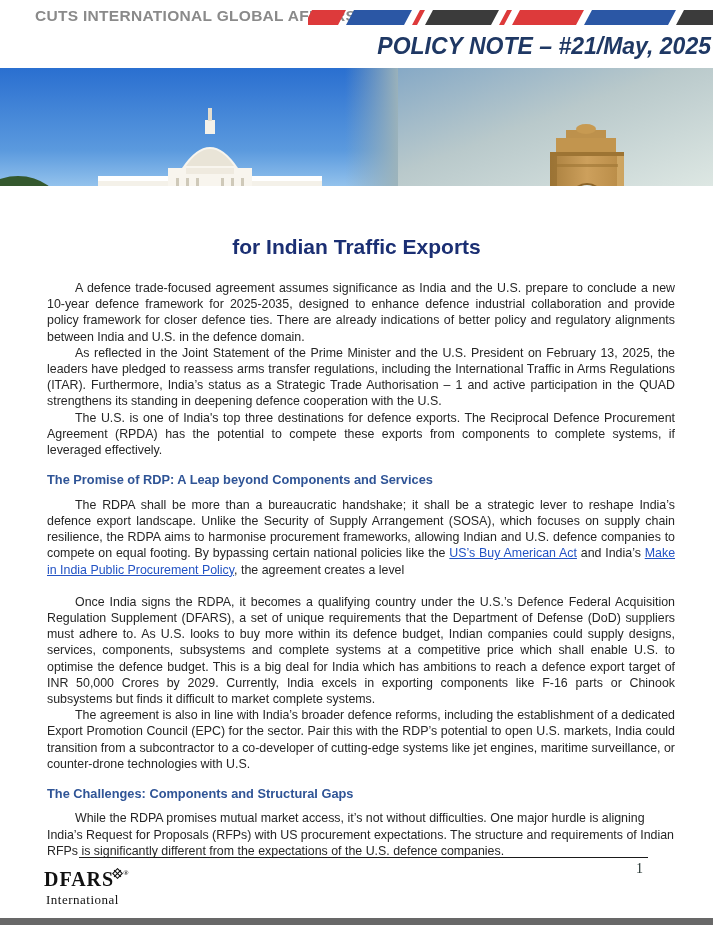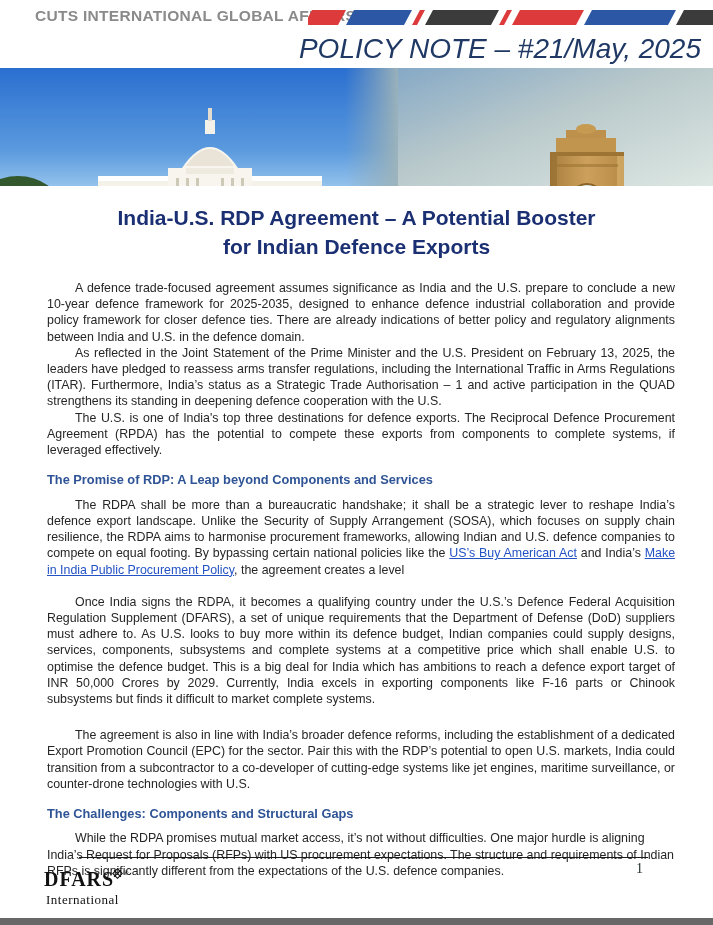--- a/index.html
+++ b/index.html
@@ -20,22 +20,22 @@
   .stripes {
     position:absolute; left:308px; top:9px; right:0; height:17px;
     display:flex; align-items:center; overflow:hidden;
   }
   .stripe { height:15px; transform:skewX(-28deg); margin-right:8px; flex:none; }
   .s-red   { background:#dd3a3b; }
   .s-blue  { background:#2b57a5; }
   .s-dark  { background:#3b3b3b; }
   .s-slash { width:5px !important; }
   .policy-note {
-    position:absolute; right:12px; top:33px;
-    font-size:28px; font-weight:normal; font-style:italic; color:#1f3864;
+    position:absolute; right:2px; top:33px;
+    font-size:23px; font-weight:bold; font-style:italic; color:#1f3864;
     letter-spacing:0px; white-space:nowrap;
   }
 
   
   .banner { position:absolute; left:0; top:68px; width:713px; height:118px; }
   .banner svg { display:block; width:713px; height:118px; }
 
   
   .doc-title {
     position:absolute; left:0; top:203px; width:100%;
@@ -45,21 +45,21 @@
 
   
   .cols {
     position:absolute; left:47px; right:38px; top:280px;
     display:flex; gap:16px;flex-direction:column;
   }
   .col { flex:1 1 0; font-size:12.4px; line-height:16.2px; color:#262626; }
   .col p { text-align:justify; text-indent:28px; margin:0; }
   .col p.no-indent { text-indent:0; }
   .col p.no-justify { text-align:left; }
-  .col p.space-before { margin-top:20px; }
+  .col p.space-before { margin-top:0; }
   .col h2 {
     color:#2f5496; font-size:12.8px; line-height:16.5px;
     margin:14px 0 8px 0; text-align:left; font-weight:bold;
   }
   .doc-link { color:#2353c4; text-decoration:underline; cursor:pointer; }
 
   
   .footer-rule {
     position:absolute; left:79px; right:65px; top:857px;
     border-top:1.6px solid #1a1a1a;
@@ -195,22 +195,22 @@
         <path d="M568,180 L568,138 A19 22 0 0 1 606,138 L606,180 Z" fill="#dce6e3"></path>
         <path d="M568,180 L568,138 A19 22 0 0 1 606,138 L606,180" fill="none" stroke="#8a6328" stroke-width="2"></path>
         <rect x="550" y="88" width="7" height="92" fill="#8a6328" opacity="0.45"></rect>
         <rect x="617" y="88" width="7" height="92" fill="#e2bd7c" opacity="0.5"></rect>
         <rect x="556" y="96" width="62" height="3" fill="#9d7433" opacity="0.6"></rect>
       </g>
     </svg>
   </div>
 
   <h1 class="doc-title">
-    <span>India-U.S. RDP Agreement – A Potential Booster</span><br>
-    <span>for Indian Defence Exports</span>
+    <br>
+    <span>for Indian Traffic Exports</span>
   </h1>
 
   <main class="cols">
 
     <div class="col">
       <p>A defence trade-focused agreement assumes significance as India and the U.S. prepare to conclude a new 10-year defence framework for 2025-2035, designed to enhance defence industrial collaboration and provide policy framework for closer defence ties. There are already indications of better policy and regulatory alignments between India and U.S. in the defence domain.</p>
       <p>As reflected in the Joint Statement of the Prime Minister and the U.S. President on February 13, 2025, the leaders have pledged to reassess arms transfer regulations, including the International Traffic in Arms Regulations (ITAR). Furthermore, India’s status as a Strategic Trade Authorisation – 1 and active participation in the QUAD strengthens its standing in deepening defence cooperation with the U.S.</p>
       <p>The U.S. is one of India's top three destinations for defence exports. The Reciprocal Defence Procurement Agreement (RPDA) has the potential to compete these exports from components to complete systems, if leveraged effectively.</p>
       <h2>The Promise of RDP: A Leap beyond Components and Services</h2>
       <p><span>The RDPA shall be more than a bureaucratic handshake; it shall be a strategic lever to reshape India’s defence export landscape. Unlike the Security of Supply Arrangement (SOSA), which focuses on supply chain resilience, the RDPA aims to harmonise procurement frameworks, allowing Indian and U.S. defence companies to compete on equal footing. By bypassing certain national policies like the </span><a class="doc-link">US’s Buy American Act</a><span> and India’s </span><a class="doc-link">Make in India Public Procurement Policy</a><span>, the agreement creates a level</span></p>

